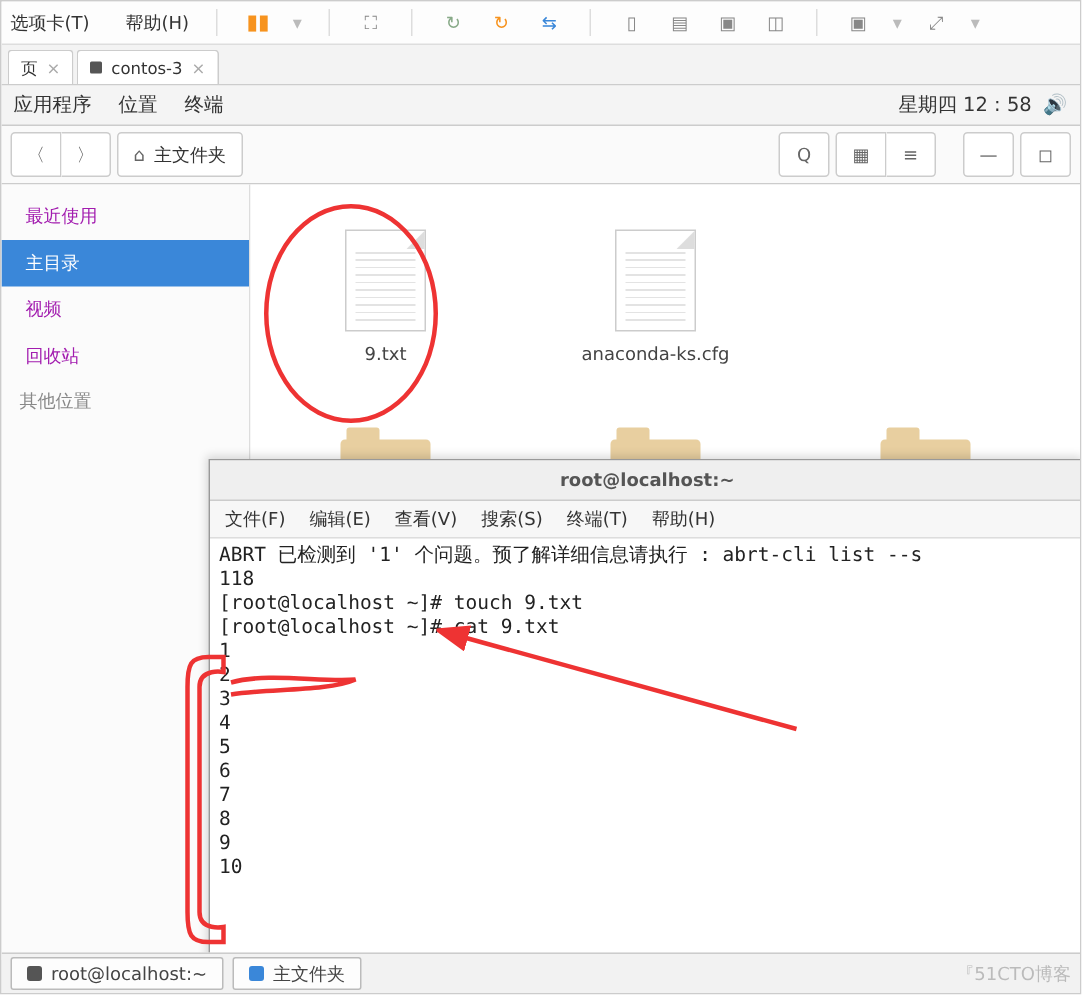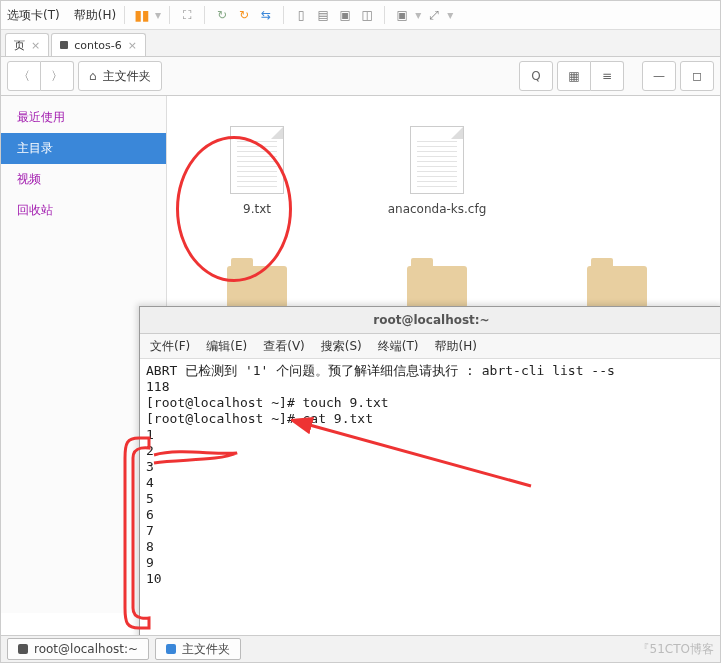--- a/index.html
+++ b/index.html
@@ -1,18 +1,18 @@
 <!DOCTYPE html>
 <html><head>
 <meta charset="utf-8">
 <style>
   html,body{margin:0;padding:0;font-family:"DejaVu Sans","WenQuanYi Micro Hei",sans-serif;font-size:12px;color:#333;background:#fff}
   .window{width:721px;height:663px;position:relative;overflow:hidden;border:1px solid #ccc;box-sizing:border-box}
   
-  .toolbar{height:28px;background:#fdfdfd;border-bottom:1px solid #ddd;display:flex;align-items:center;gap:4px;padding:0 6px}
+  .toolbar{height:28px;background:#fdfdfd;border-bottom:1px solid #ddd;display:flex;align-items:center;gap:14px;padding:0 6px}
   .tb-sep{width:1px;height:18px;background:#ddd;margin:0 4px}
   .tb-ico{width:18px;height:18px;display:flex;align-items:center;justify-content:center;color:#888;cursor:pointer}
   .orange{color:#f7931e;font-weight:bold;font-size:14px}
   
   .tabstrip{height:26px;background:#f3f3f3;border-bottom:1px solid #ccc;display:flex;align-items:flex-end;padding-left:4px}
   .tab{height:22px;background:#fff;border:1px solid #ccc;border-bottom:none;border-radius:3px 3px 0 0;padding:0 8px;display:flex;align-items:center;gap:6px;margin-right:2px;font-size:11px}
   .tab .x{color:#aaa;cursor:pointer}
   .tab-ico{width:8px;height:8px;background:#555;border-radius:1px}
   
   .gpanel{height:26px;background:#f4f4f4;border-bottom:1px solid #ccc;display:flex;align-items:center;padding:0 8px;font-size:13px;color:#333}
@@ -92,25 +92,33 @@
     <span style="color:#bbb">▾</span>
   </div>
 
   <div class="tabstrip">
     <div class="tab">
       <span>页</span>
       <span class="x">×</span>
     </div>
     <div class="tab">
       <div class="tab-ico"></div>
-      <span>contos-6</span>
+      <span>contos-3</span>
       <span class="x">×</span>
     </div>
   </div>
 
+  <div class="gpanel">
+    <span class="menu">应用程序</span>
+    <span class="menu">位置</span>
+    <span class="menu">终端</span>
+    <div class="spacer"></div>
+    <span>星期四 12 : 58</span>
+    <span class="vol">🔊</span>
+  </div>
 
   <div class="ntb">
     <div class="group">
       <div class="nbtn">〈</div>
       <div class="nbtn">〉</div>
     </div>
     <div class="loc">
       <span class="home">⌂</span>
       <span>主文件夹</span>
     </div>
@@ -123,20 +131,21 @@
     <div class="nbtn" style="margin-left:14px">—</div>
     <div class="nbtn">◻</div>
   </div>
 
   <div class="body">
     <div class="sidebar">
       <div class="side-i">最近使用</div>
       <div class="side-i active">主目录</div>
       <div class="side-i">视频</div>
       <div class="side-i">回收站</div>
+      <div class="side-h">其他位置</div>
     </div>
     <div class="content">
       <div class="icons">
         <div class="fitem">
           <div class="doc-ico">
               <div class="doc-lines"></div>
             </div>
           <div class="fname">9.txt</div>
         </div>
         <div class="fitem">

